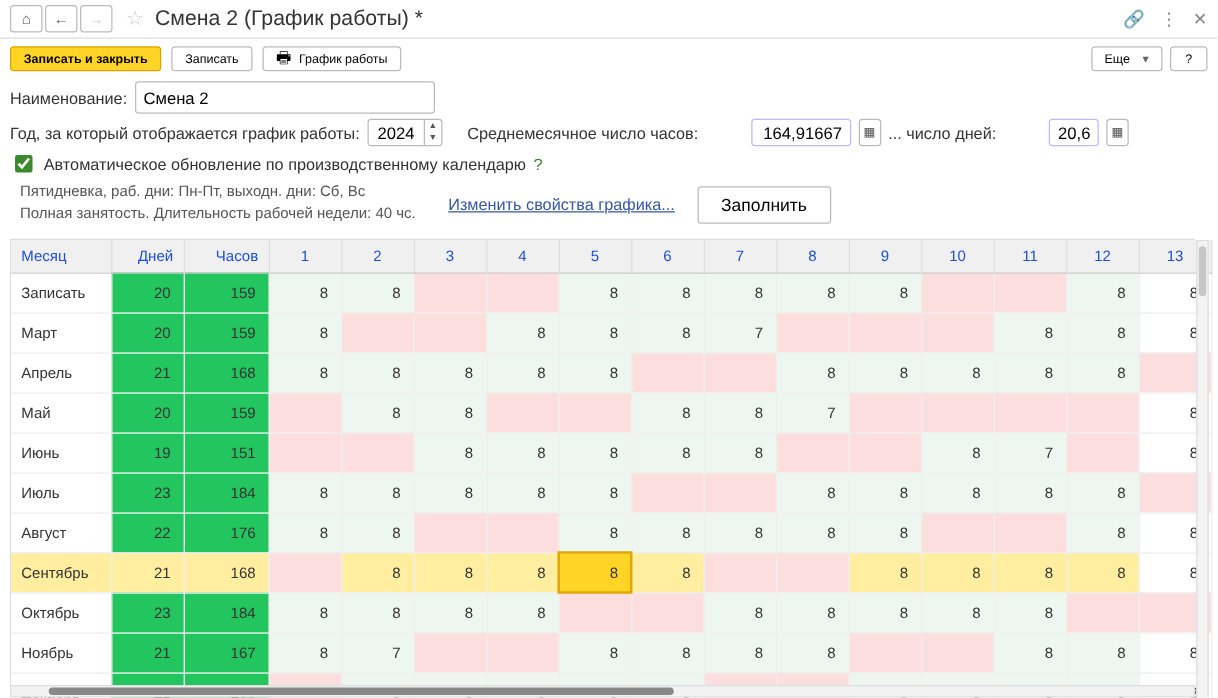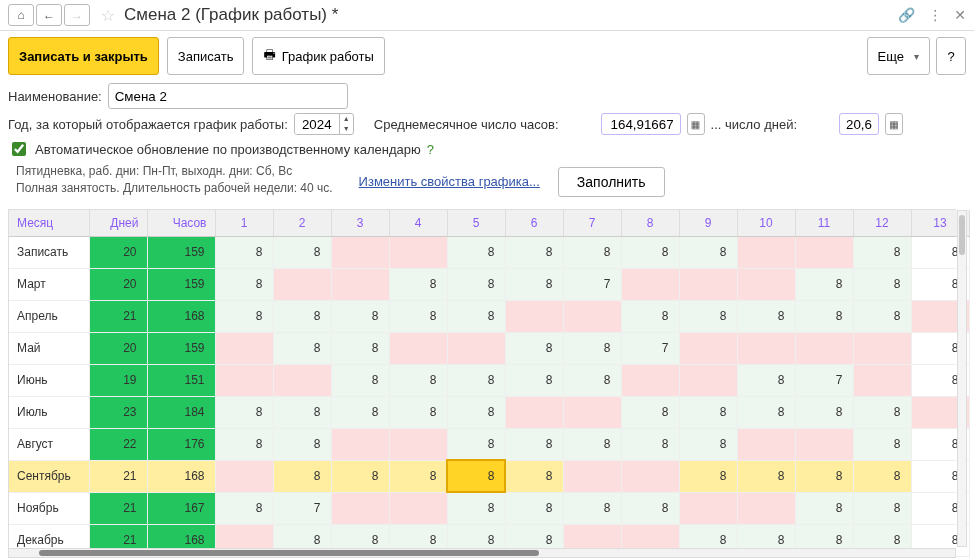--- a/index.html
+++ b/index.html
@@ -6,21 +6,21 @@
   html, body { margin:0; padding:0; font-family: Arial, sans-serif; font-size:13px; color:#333; background:#fff; }
   body { width:974px; height:558px; overflow:hidden; position:relative; }
   .titlebar { display:flex; align-items:center; padding:4px 8px; gap:4px; border-bottom:1px solid #ddd; }
   .nav-buttons { display:flex; gap:2px; }
   .nav-btn { width:26px; height:22px; background:#fff; border:1px solid #bbb; border-radius:3px; display:flex; align-items:center; justify-content:center; cursor:pointer; font-size:12px; color:#555; }
   .star-icon { width:20px; height:20px; display:flex; align-items:center; justify-content:center; color:#ccc; font-size:16px; margin-left:4px; }
   .title-text { font-size:17px; color:#333; margin-left:2px; }
   .titlebar-right { margin-left:auto; display:flex; align-items:center; gap:12px; color:#888; }
   .tb-icon { cursor:pointer; font-size:14px; }
   .toolbar { display:flex; align-items:center; padding:6px 8px; gap:8px; }
-  .btn { height:38px; padding:0 10px; border:1px solid #bbb; background:#fff; border-radius:3px; cursor:pointer; display:inline-flex; align-items:center; gap:6px; font-size:13px; }
+  .btn { height:20px; padding:0 10px; border:1px solid #bbb; background:#fff; border-radius:3px; cursor:pointer; display:inline-flex; align-items:center; gap:6px; font-size:10px; }
   .btn-primary { background:#ffd426; border-color:#d9a400; font-weight:bold; }
   .btn-dropdown::after { content:"▾"; font-size:10px; margin-left:4px; color:#666; }
   .toolbar-right { margin-left:auto; display:flex; gap:6px; }
   .form-row { display:flex; align-items:center; padding:2px 8px; gap:6px; }
   .label { font-size:13px; color:#333; }
   .input { height:19px; border:1px solid #bbb; border-radius:3px; padding:12px 6px; background:#fff; }
   .input-wide { width:240px; }
   .year-grp { display:inline-flex; align-items:center; border:1px solid #bbb; border-radius:3px; height:22px; overflow:hidden; }
   .year-grp input { border:none; width:44px; text-align:center; height:20px; }
   .spin { width:14px; display:flex; flex-direction:column; border-left:1px solid #bbb; }
@@ -28,21 +28,21 @@
   .num-input { height:22px; border:1px solid #c4b5fd; border-radius:3px; padding:1px 6px; text-align:right;margin-left:36px; }
   .calc { width:18px; height:22px; border:1px solid #bbb; border-radius:3px; background:#fff; display:inline-flex; align-items:center; justify-content:center; font-size:10px; cursor:pointer; color:#555; }
   .checkbox { width:14px; height:14px; accent-color:#3a8a2b; }
   .hint-link { color:#3a8a2b; font-size:13px; text-decoration:none; }
   .small-text { font-size:12px; color:#555; padding:0 8px 4px 8px; line-height:1.4; }
   .change-link { color:#3355aa; text-decoration:underline; cursor:pointer; font-size:13px; }
   .fill-btn { height:30px; padding:0 18px; font-size:14px; }
   .midbar { display:flex; align-items:center; gap:18px; padding:2px 8px 8px 8px; }
   .grid-wrap { margin:0 18px 0 8px; border:1px solid #ddd; position:relative; }
   table { border-collapse:collapse; width:100%; table-layout:fixed; }
-  th { background:#f0f0f0; font-weight:normal; font-size:12px; color:#8b5cf6; padding:6px 8px; text-align:left; border-right:1px solid #ddd; border-bottom:1px solid #ccc; }
+  th { background:#f0f0f0; font-weight:normal; font-size:12px; color:#1d4ed8; padding:6px 8px; text-align:left; border-right:1px solid #ddd; border-bottom:1px solid #ccc; }
   th.num, td.num { text-align:right; }
   th.day { text-align:center; }
   td { padding:0; height:32px; border-right:1px solid #eee; border-bottom:1px solid #eee; font-size:12px; color:#333; vertical-align:middle; }
   td.month { padding-left:8px; background:#fff; }
   td.days, td.hours { text-align:right; padding-right:10px; background:#22c55e; }
   td.cell { text-align:right; padding-right:10px; }
   .bg-white { background:#fff; }
   .bg-green { background:#eef7ef; }
   .bg-pink  { background:#fcdede; }
   .bg-yellow { background:#ffeea0; }
@@ -306,20 +306,38 @@
           <td class="cell bg-yellow">8</td>
           <td class="cell bg-pink"></td>
           <td class="cell bg-pink"></td>
           <td class="cell bg-yellow">8</td>
           <td class="cell bg-yellow">8</td>
           <td class="cell bg-yellow">8</td>
           <td class="cell bg-yellow">8</td>
           <td class="cell bg-white">8</td>
         </tr>
         <tr>
+          <td class="month">Октябрь</td>
+          <td class="days">23</td>
+          <td class="hours">184</td>
+          <td class="cell bg-green">8</td>
+          <td class="cell bg-green">8</td>
+          <td class="cell bg-green">8</td>
+          <td class="cell bg-green">8</td>
+          <td class="cell bg-pink"></td>
+          <td class="cell bg-pink"></td>
+          <td class="cell bg-green">8</td>
+          <td class="cell bg-green">8</td>
+          <td class="cell bg-green">8</td>
+          <td class="cell bg-green">8</td>
+          <td class="cell bg-green">8</td>
+          <td class="cell bg-pink"></td>
+          <td class="cell bg-pink"></td>
+        </tr>
+        <tr>
           <td class="month">Ноябрь</td>
           <td class="days">21</td>
           <td class="hours">167</td>
           <td class="cell bg-green">8</td>
           <td class="cell bg-green">7</td>
           <td class="cell bg-pink"></td>
           <td class="cell bg-pink"></td>
           <td class="cell bg-green">8</td>
           <td class="cell bg-green">8</td>
           <td class="cell bg-green">8</td>

